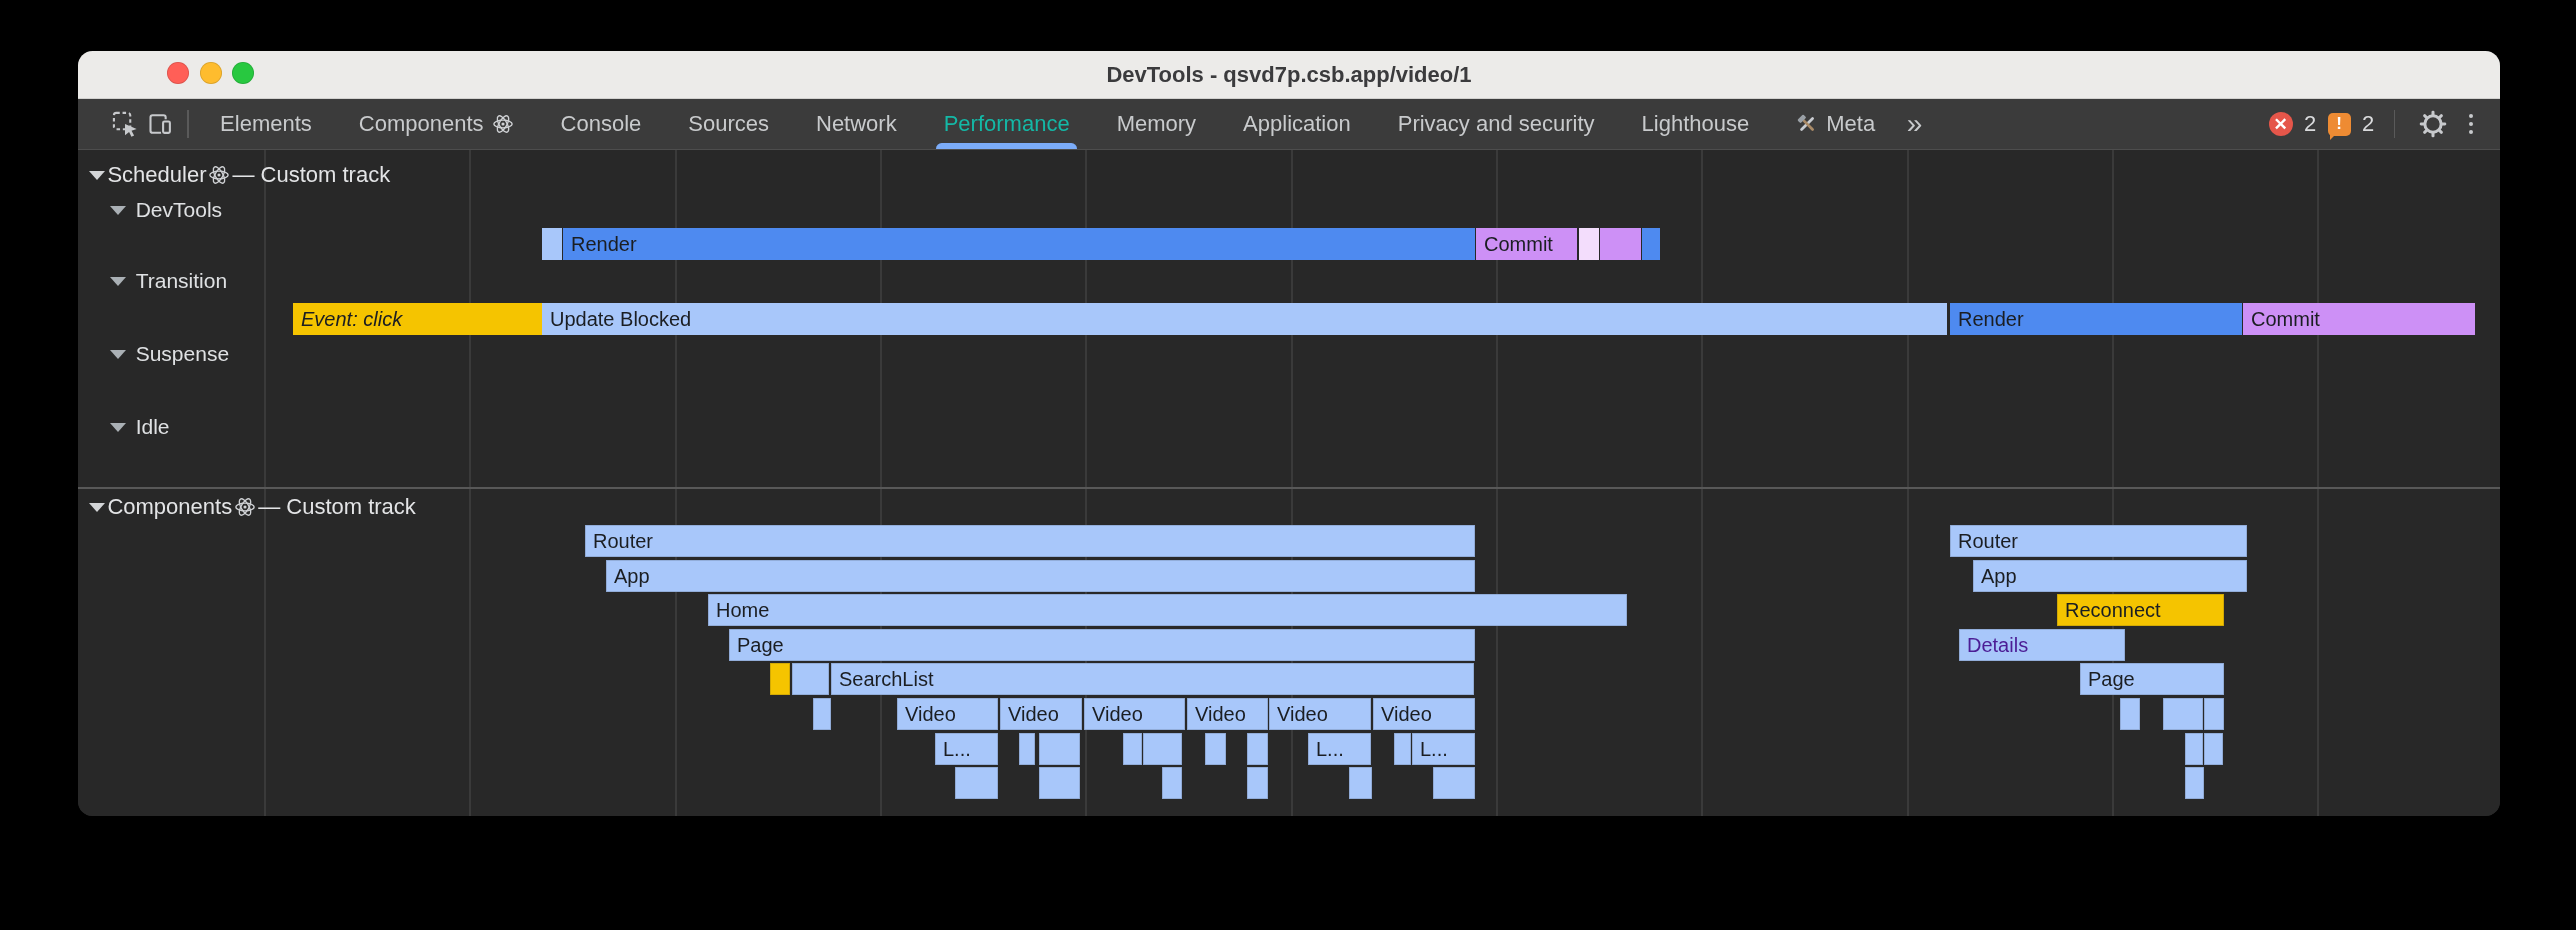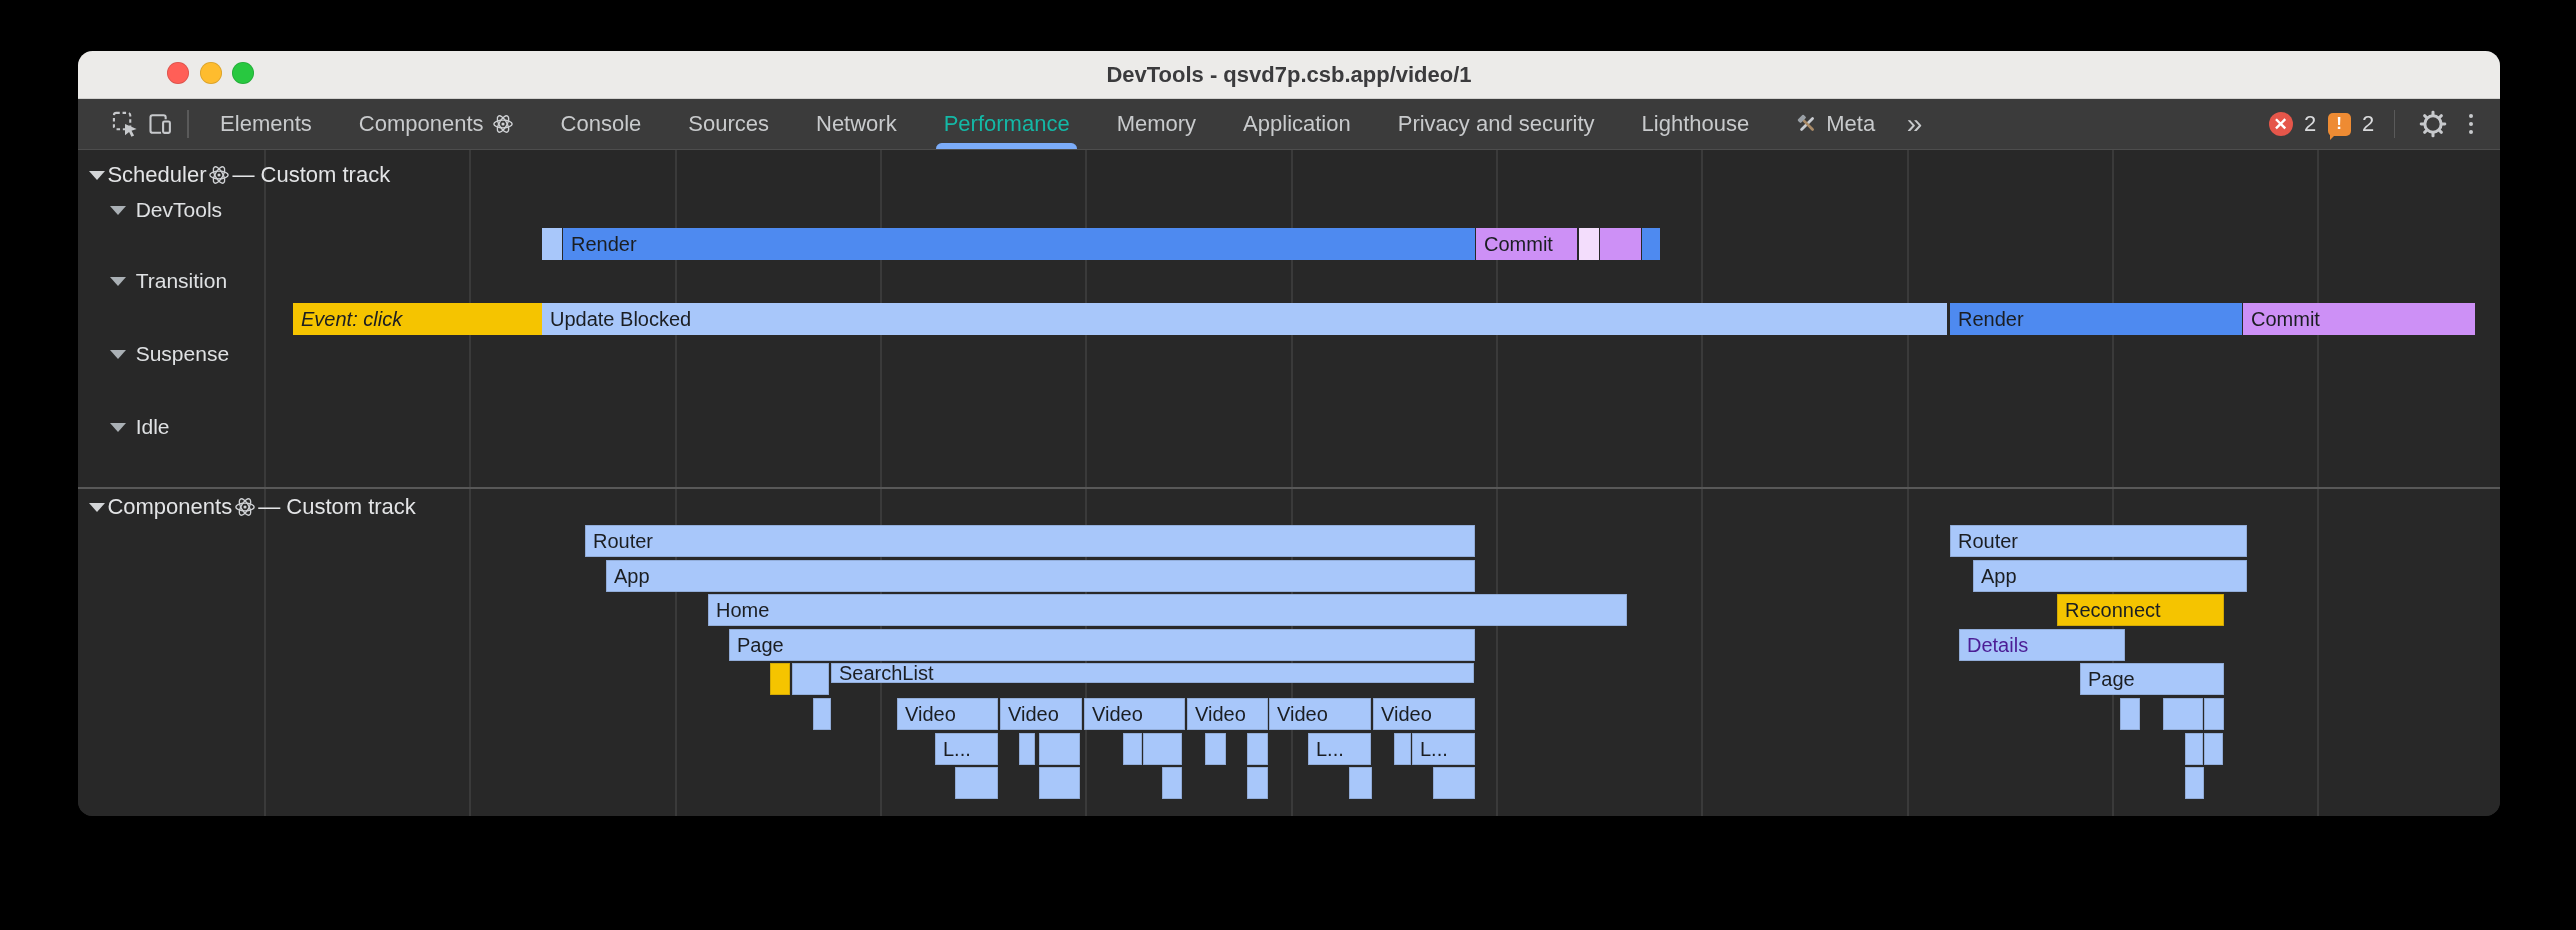--- a/index.html
+++ b/index.html
@@ -233,21 +233,21 @@
         <div class="bar comp" style="left: 507px; top: 375px; width: 890px; height: 32px; background: rgb(168, 199, 250); color: rgb(27, 30, 34);">Router</div>
         <div class="bar comp" style="left: 1872px; top: 375px; width: 297px; height: 32px; background: rgb(168, 199, 250); color: rgb(27, 30, 34);">Router</div>
         <div class="bar comp" style="left: 528px; top: 410px; width: 869px; height: 32px; background: rgb(168, 199, 250); color: rgb(27, 30, 34);">App</div>
         <div class="bar comp" style="left: 1895px; top: 410px; width: 274px; height: 32px; background: rgb(168, 199, 250); color: rgb(27, 30, 34);">App</div>
         <div class="bar comp" style="left: 630px; top: 444px; width: 919px; height: 32px; background: rgb(168, 199, 250); color: rgb(27, 30, 34);">Home</div>
         <div class="bar comp" style="left: 1979px; top: 444px; width: 167px; height: 32px; background: rgb(245, 196, 0); color: rgb(27, 30, 34);">Reconnect</div>
         <div class="bar comp" style="left: 651px; top: 479px; width: 746px; height: 32px; background: rgb(168, 199, 250); color: rgb(27, 30, 34);">Page</div>
         <div class="bar comp" style="left: 1881px; top: 479px; width: 166px; height: 32px; background: rgb(168, 199, 250); color: #4c1d95;">Details</div>
         <div class="bar comp" style="left: 692px; top: 513px; width: 20px; height: 32px; background: rgb(245, 196, 0); color: rgb(27, 30, 34);"></div>
         <div class="bar comp" style="left: 714px; top: 513px; width: 37px; height: 32px; background: rgb(168, 199, 250); color: rgb(27, 30, 34);"></div>
-        <div class="bar comp" style="left: 753px; top: 513px; width: 643px; height: 20px; background: rgb(168, 199, 250); color: rgb(27, 30, 34);">SearchList</div>
+        <div class="bar comp" style="left: 753px; top: 513px; width: 643px; height: 32px; background: rgb(168, 199, 250); color: rgb(27, 30, 34);">SearchList</div>
         <div class="bar comp" style="left: 2002px; top: 513px; width: 144px; height: 32px; background: rgb(168, 199, 250); color: rgb(27, 30, 34);">Page</div>
         <div class="bar comp" style="left: 735px; top: 548px; width: 18px; height: 32px; background: rgb(168, 199, 250); color: rgb(27, 30, 34);"></div>
         <div class="bar comp" style="left: 819px; top: 548px; width: 101px; height: 32px; background: rgb(168, 199, 250); color: rgb(27, 30, 34);">Video</div>
         <div class="bar comp" style="left: 922px; top: 548px; width: 82px; height: 32px; background: rgb(168, 199, 250); color: rgb(27, 30, 34);">Video</div>
         <div class="bar comp" style="left: 1006px; top: 548px; width: 101px; height: 32px; background: rgb(168, 199, 250); color: rgb(27, 30, 34);">Video</div>
         <div class="bar comp" style="left: 1109px; top: 548px; width: 81px; height: 32px; background: rgb(168, 199, 250); color: rgb(27, 30, 34);">Video</div>
         <div class="bar comp" style="left: 1191px; top: 548px; width: 102px; height: 32px; background: rgb(168, 199, 250); color: rgb(27, 30, 34);">Video</div>
         <div class="bar comp" style="left: 1295px; top: 548px; width: 102px; height: 32px; background: rgb(168, 199, 250); color: rgb(27, 30, 34);">Video</div>
         <div class="bar comp" style="left: 2042px; top: 548px; width: 20px; height: 32px; background: rgb(168, 199, 250); color: rgb(27, 30, 34);"></div>
         <div class="bar comp" style="left: 2085px; top: 548px; width: 40px; height: 32px; background: rgb(168, 199, 250); color: rgb(27, 30, 34);"></div>

